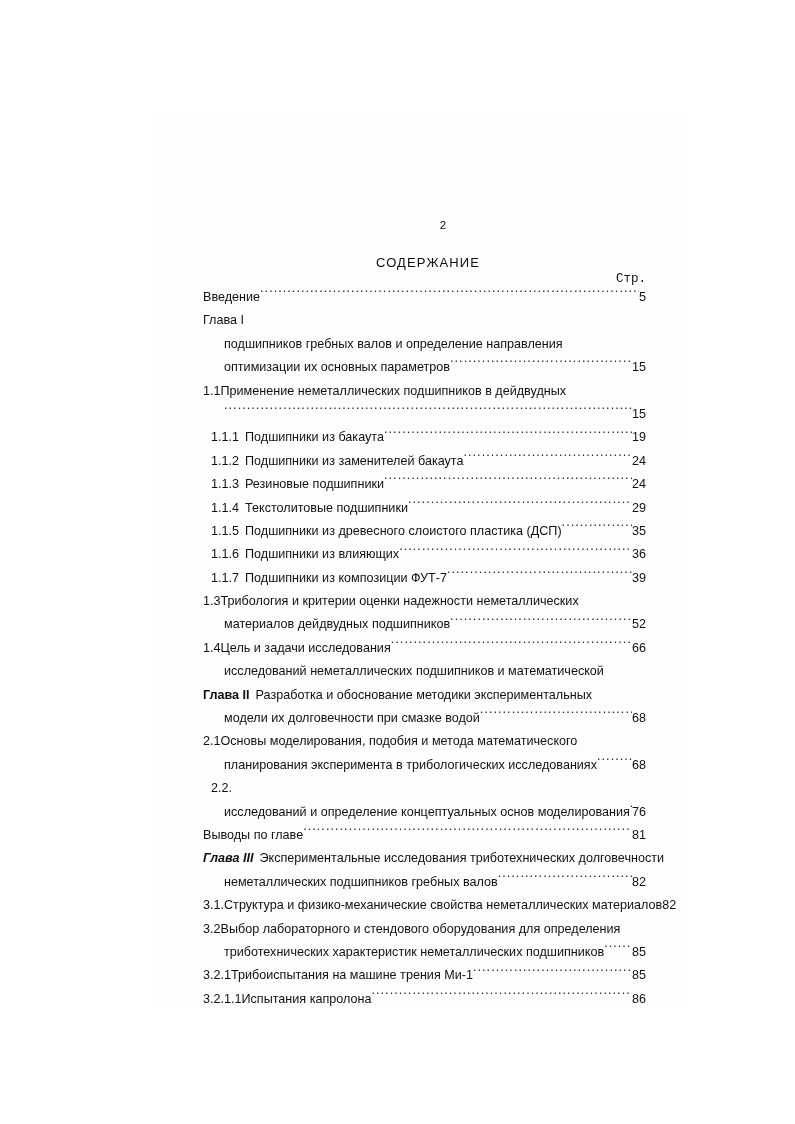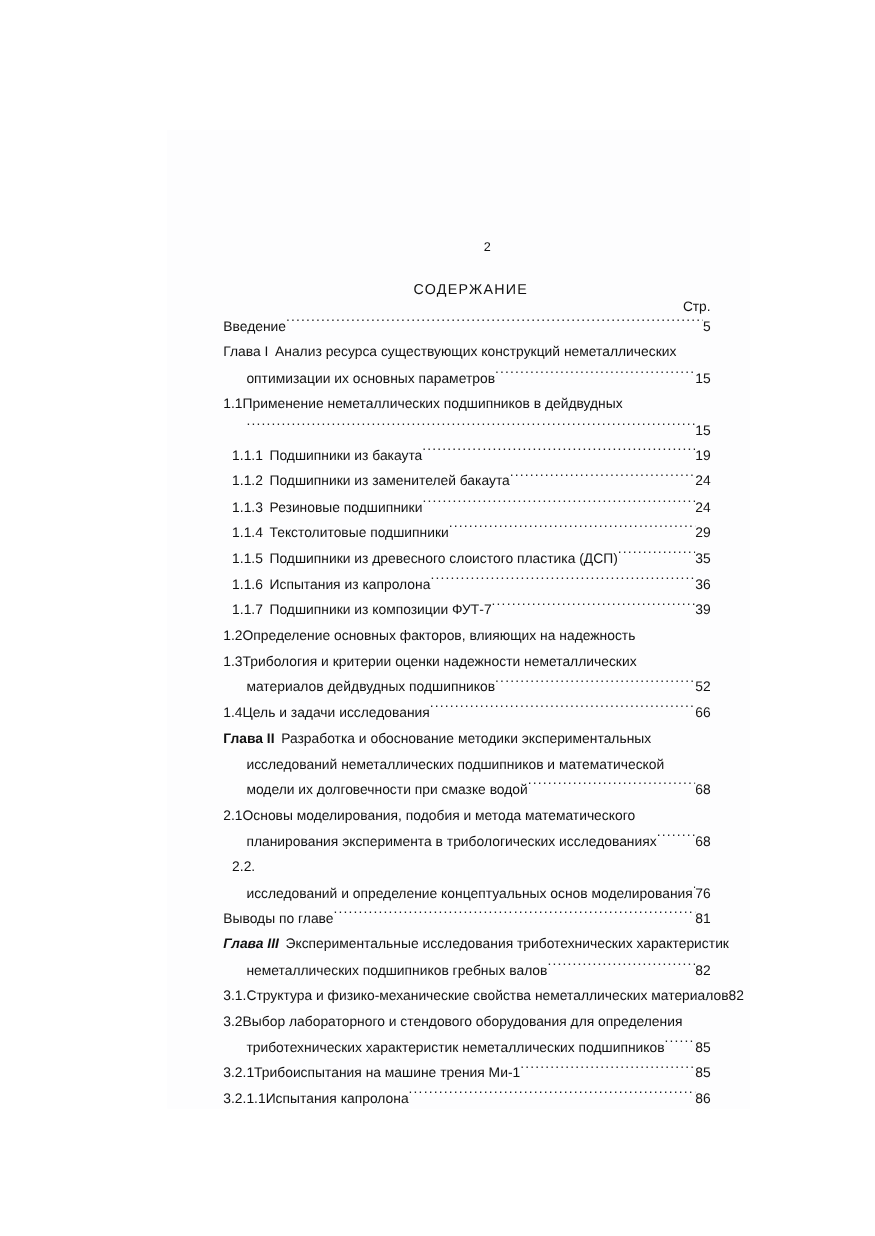--- a/index.html
+++ b/index.html
@@ -57,20 +57,21 @@
     letter-spacing: 1.1px;
   }
 
   .col-head {
     position: absolute;
     top: 272px;
     left: 0;
     width: 646px;
     text-align: right;
     font-size: 12.5px;
+    font-family: Liberation Mono, monospace;
   }
 
   .toc {
     position: absolute;
     left: 0;
     top: 286px;
     width: 795px;
   }
 
   
@@ -147,21 +148,24 @@
 
   <div class="toc" id="toc-root">
       <div class="row i0">
         <span class="txt">Введение</span>
         <span class="leader"></span>
         <span class="pg">5</span>
       </div>
       <div class="row i0 cont">
         <span class="num" style="font-weight: normal;">Глава I</span>
         <span class="gap-sm"></span>
-        <span class="txt">Анализ ресурса существующих конструкций неметаллических</span>
+        <span class="leader"></span>
+      </div>
+      <div class="row i2 cont">
+        <span class="txt">подшипников гребных валов и определение направления</span>
         <span class="leader"></span>
       </div>
       <div class="row i2">
         <span class="txt">оптимизации их основных параметров</span>
         <span class="leader"></span>
         <span class="pg">15</span>
       </div>
       <div class="row i0 cont">
         <span class="num">1.1</span>
         <span class="txt">Применение неметаллических подшипников в дейдвудных</span>
@@ -196,61 +200,56 @@
         <span class="pg">29</span>
       </div>
       <div class="row i1">
         <span class="num w1">1.1.5</span>
         <span class="txt">Подшипники из древесного слоистого пластика (ДСП)</span>
         <span class="leader"></span>
         <span class="pg">35</span>
       </div>
       <div class="row i1">
         <span class="num w1">1.1.6</span>
-        <span class="txt">Испытания из капролона</span>
+        <span class="txt">Подшипники из влияющих</span>
         <span class="leader"></span>
         <span class="pg">36</span>
       </div>
       <div class="row i1">
         <span class="num w1">1.1.7</span>
         <span class="txt">Подшипники из композиции ФУТ-7</span>
         <span class="leader"></span>
         <span class="pg">39</span>
       </div>
       <div class="row i0 cont">
-        <span class="num">1.2</span>
-        <span class="txt">Определение основных факторов, влияющих на надежность</span>
-        <span class="leader"></span>
-      </div>
-      <div class="row i0 cont">
         <span class="num">1.3</span>
         <span class="txt">Трибология и критерии оценки надежности неметаллических</span>
         <span class="leader"></span>
       </div>
       <div class="row i2">
         <span class="txt">материалов дейдвудных подшипников</span>
         <span class="leader"></span>
         <span class="pg">52</span>
       </div>
       <div class="row i0">
         <span class="num">1.4 </span>
         <span class="txt">Цель и задачи исследования </span>
         <span class="leader"></span>
         <span class="pg">66</span>
+      </div>
+      <div class="row i2 cont">
+        <span class="txt">исследований неметаллических подшипников и математической</span>
+        <span class="leader"></span>
       </div>
       <div class="row i0 cont">
         <span class="num" style="font-weight: bold;">Глава II</span>
         <span class="gap-sm"></span>
         <span class="txt">Разработка и обоснование методики экспериментальных</span>
         <span class="leader"></span>
       </div>
-      <div class="row i2 cont">
-        <span class="txt">исследований неметаллических подшипников и математической</span>
-        <span class="leader"></span>
-      </div>
       <div class="row i2">
         <span class="txt">модели их долговечности при смазке водой </span>
         <span class="leader"></span>
         <span class="pg">68</span>
       </div>
       <div class="row i0 cont">
         <span class="num">2.1 </span>
         <span class="txt">Основы моделирования, подобия и метода математического</span>
         <span class="leader"></span>
       </div>
@@ -269,21 +268,21 @@
         <span class="pg">76</span>
       </div>
       <div class="row i0">
         <span class="txt">Выводы по главе</span>
         <span class="leader"></span>
         <span class="pg">81</span>
       </div>
       <div class="row i0 cont">
         <span class="num" style="font-weight: bold; font-style: italic;">Глава III</span>
         <span class="gap-sm"></span>
-        <span class="txt">Экспериментальные исследования триботехнических характеристик</span>
+        <span class="txt">Экспериментальные исследования триботехнических долговечности</span>
         <span class="leader"></span>
       </div>
       <div class="row i2">
         <span class="txt">неметаллических подшипников гребных валов</span>
         <span class="leader"></span>
         <span class="pg">82</span>
       </div>
       <div class="row i0">
         <span class="num">3.1. </span>
         <span class="txt">Структура и физико-механические свойства неметаллических материалов</span>

